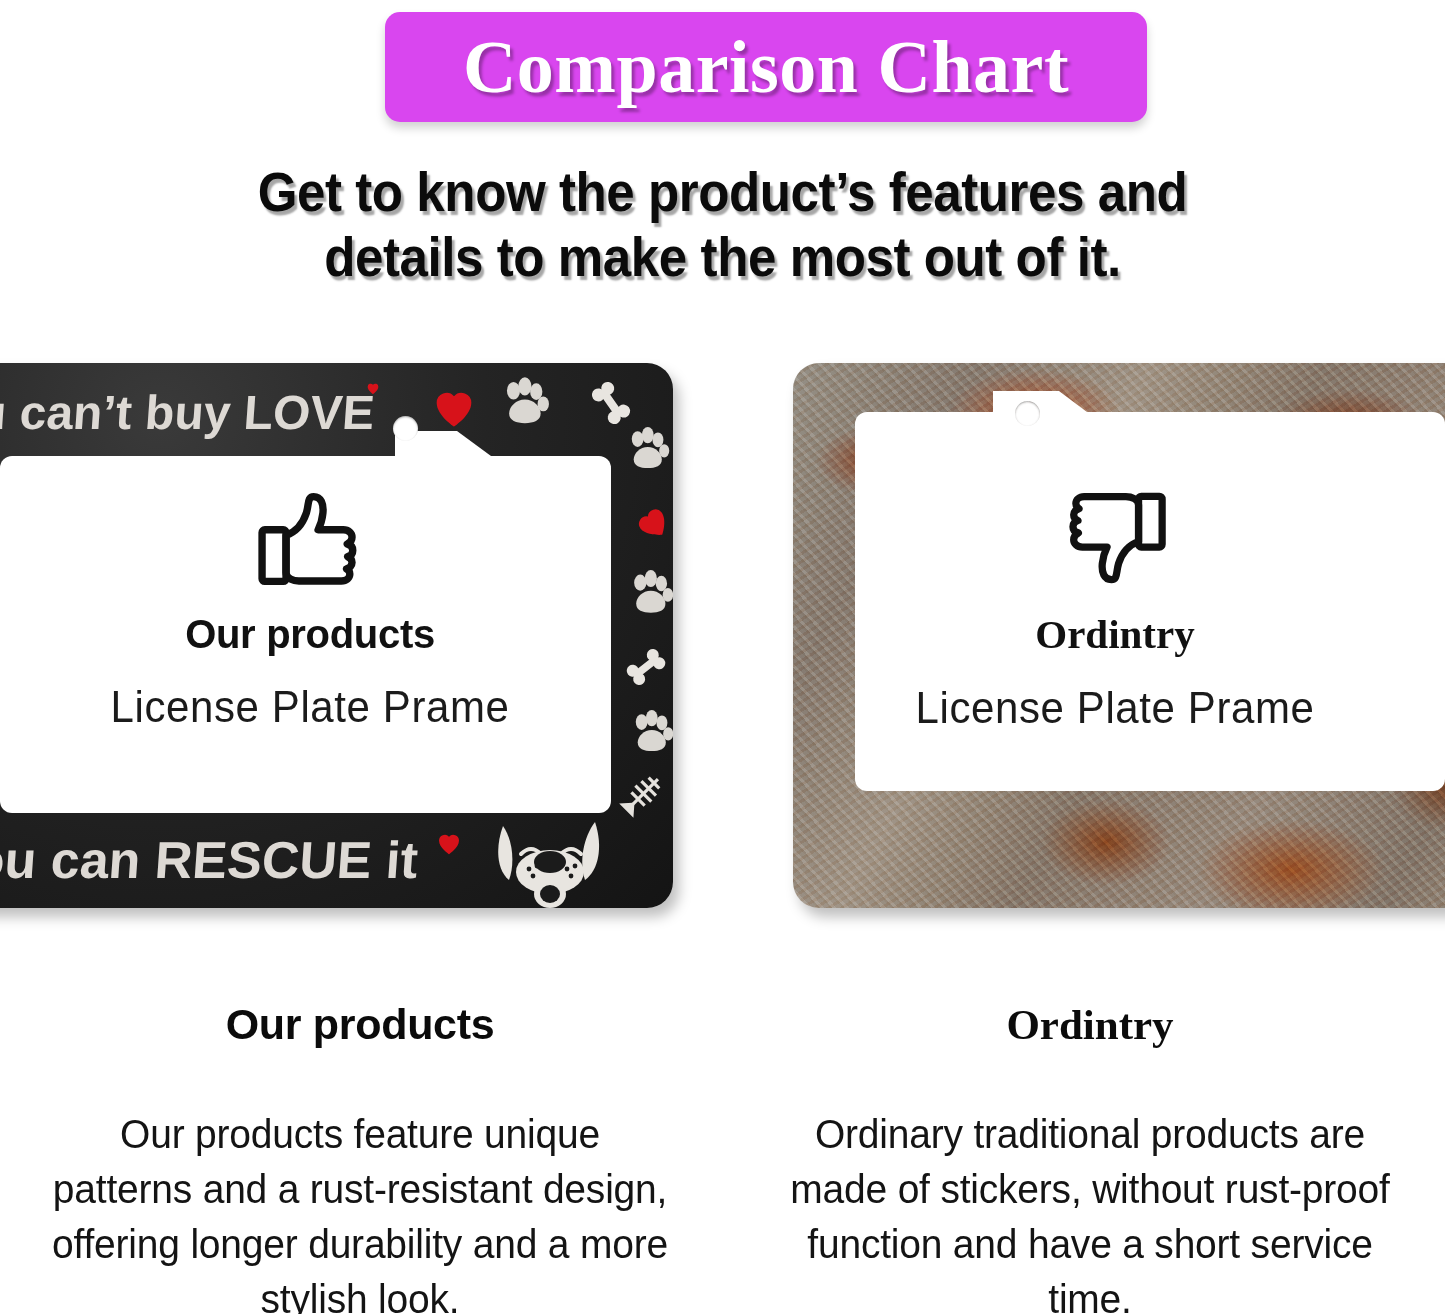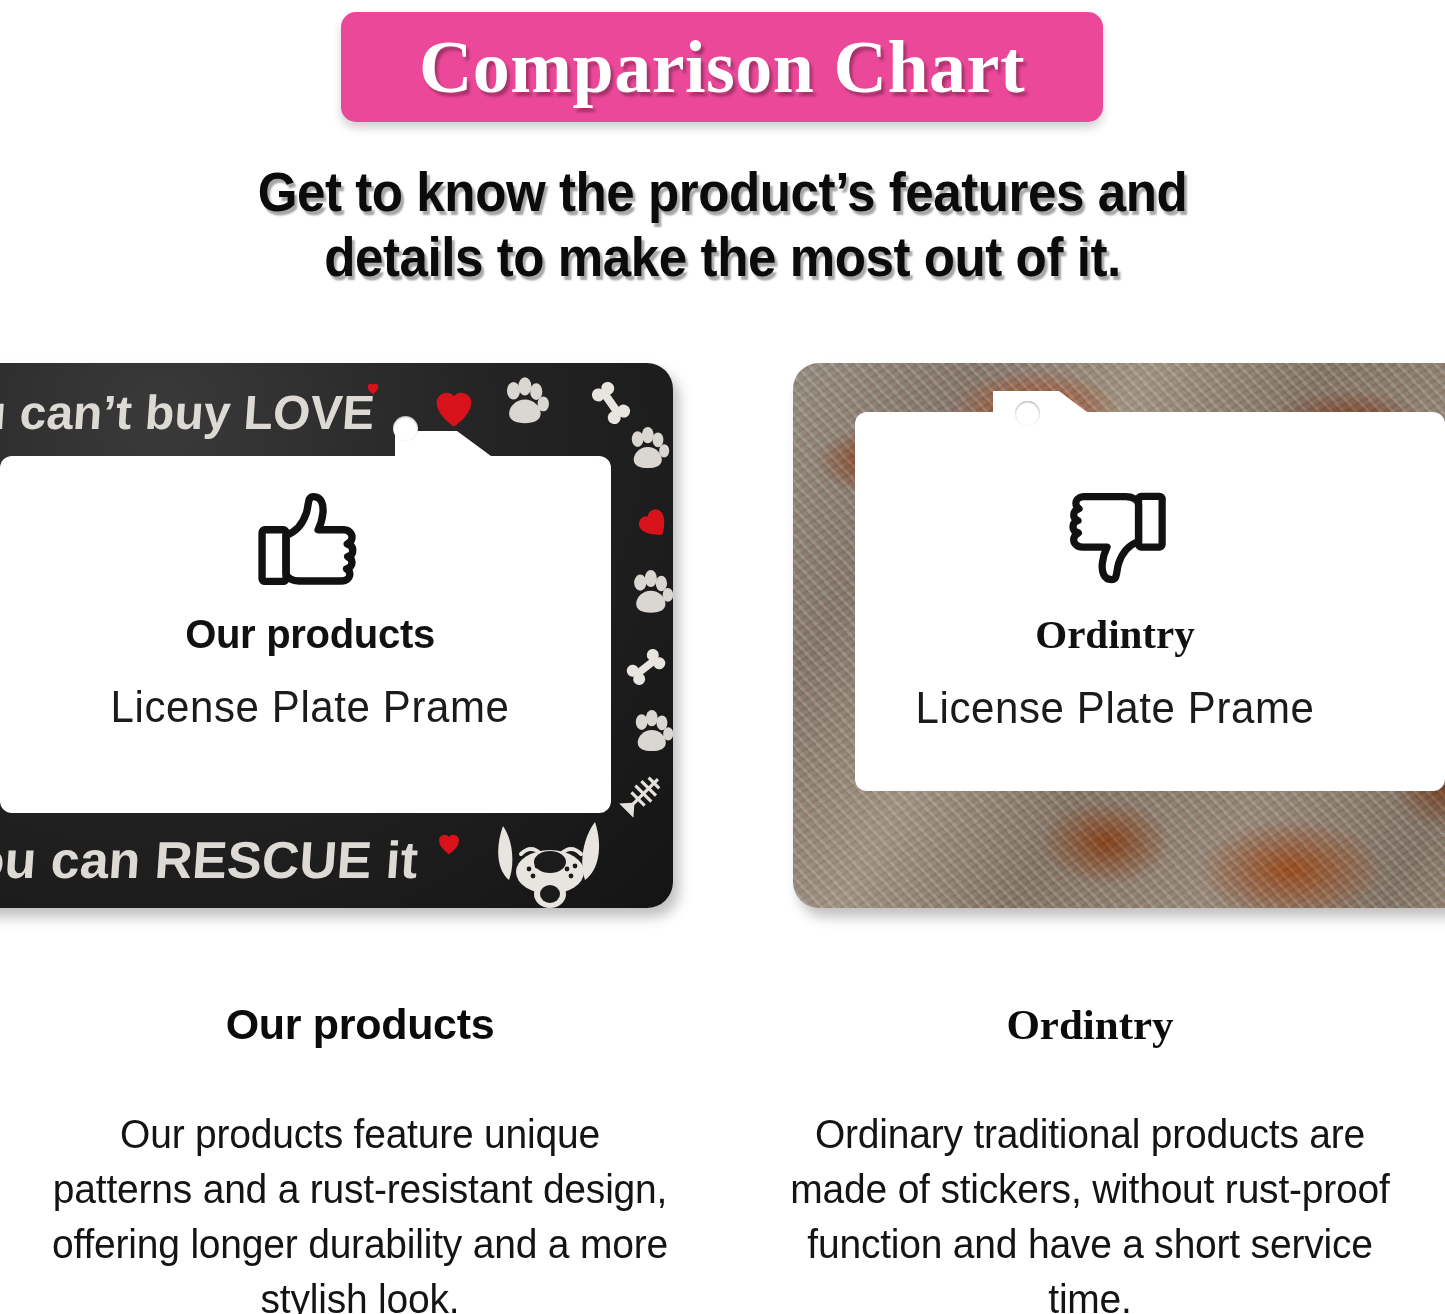--- a/index.html
+++ b/index.html
@@ -193,21 +193,21 @@
     font-size: 41px;
     line-height: 1.34;
     color: #141414;
     letter-spacing: -0.2px;
     transform: scaleX(0.95);
   }
 </style>
 </head>
 <body>
 
-<div id="title-banner" style="background: #ec4899;">
+<div id="title-banner" style="background: #d946ef; margin-left: 44px;">
   <span id="title-text" style="color: rgb(255, 255, 255);">Comparison Chart</span>
 </div>
 
 <div id="subtitle">
   <span class="sub-line">Get to know the product’s features and</span>
   <span class="sub-line">details to make the most out of it.</span>
 </div>
 
 <div class="frame-wrap" id="frame-left-wrap">
   <div class="plate plate-left">

